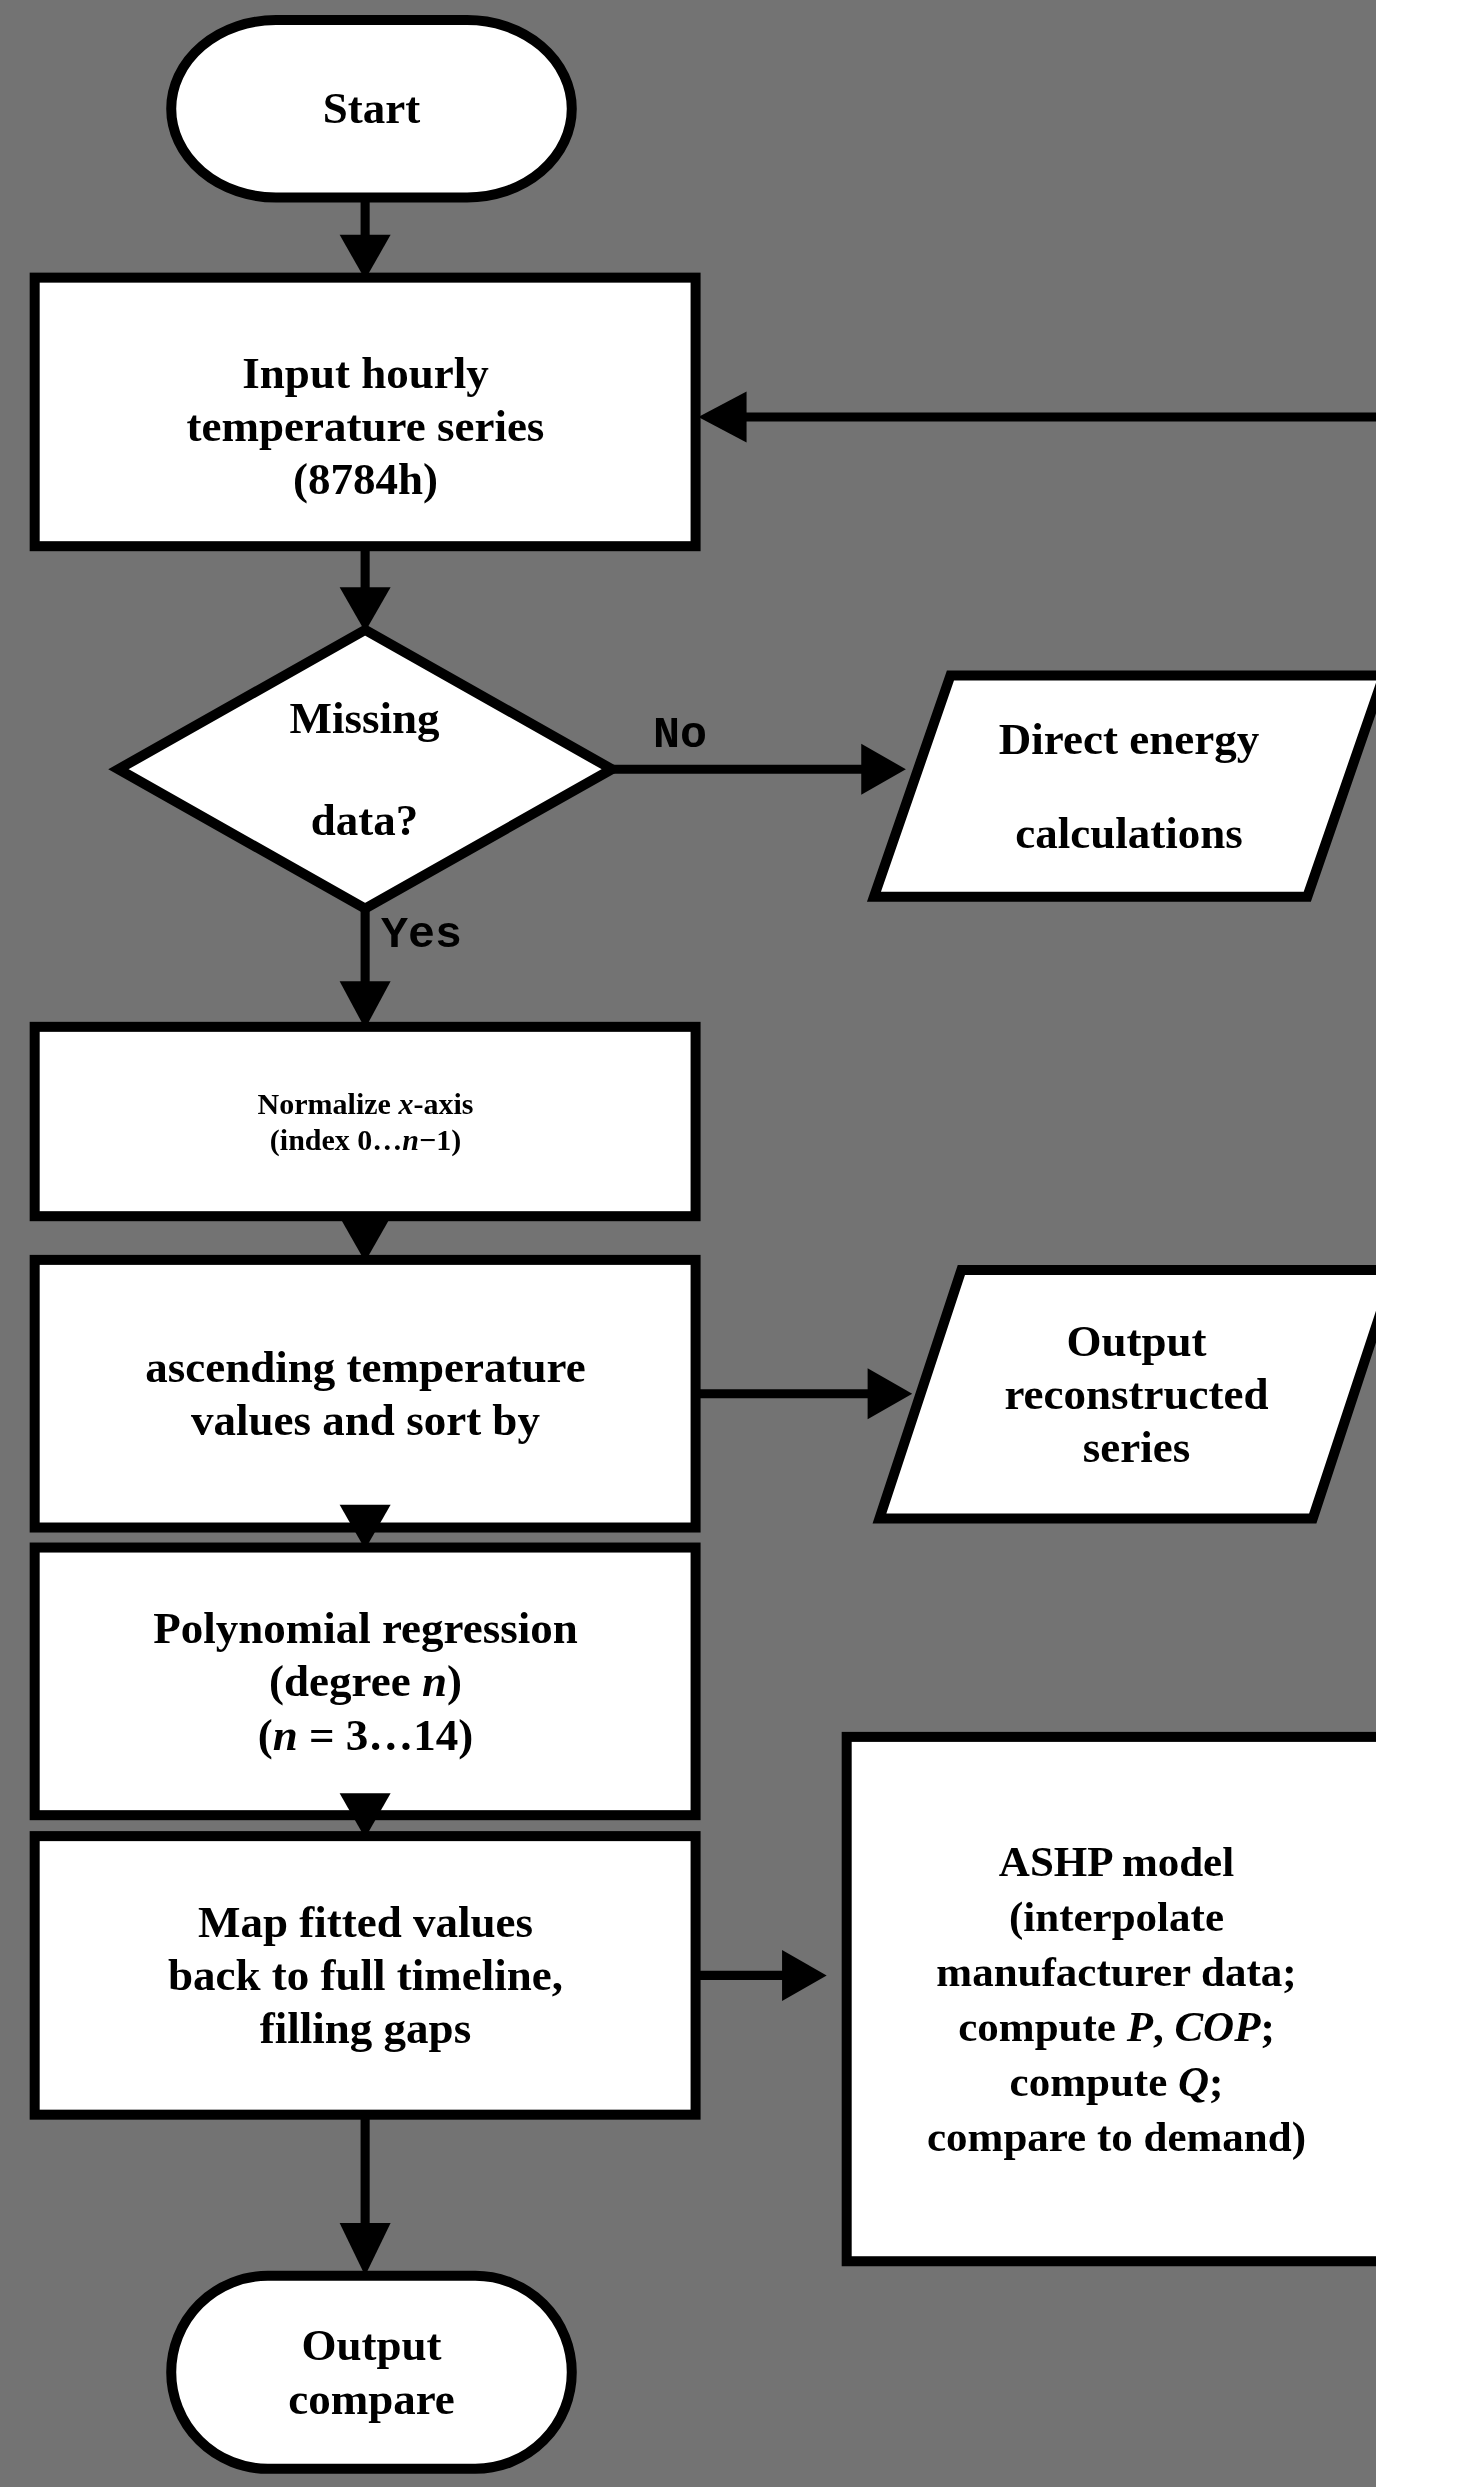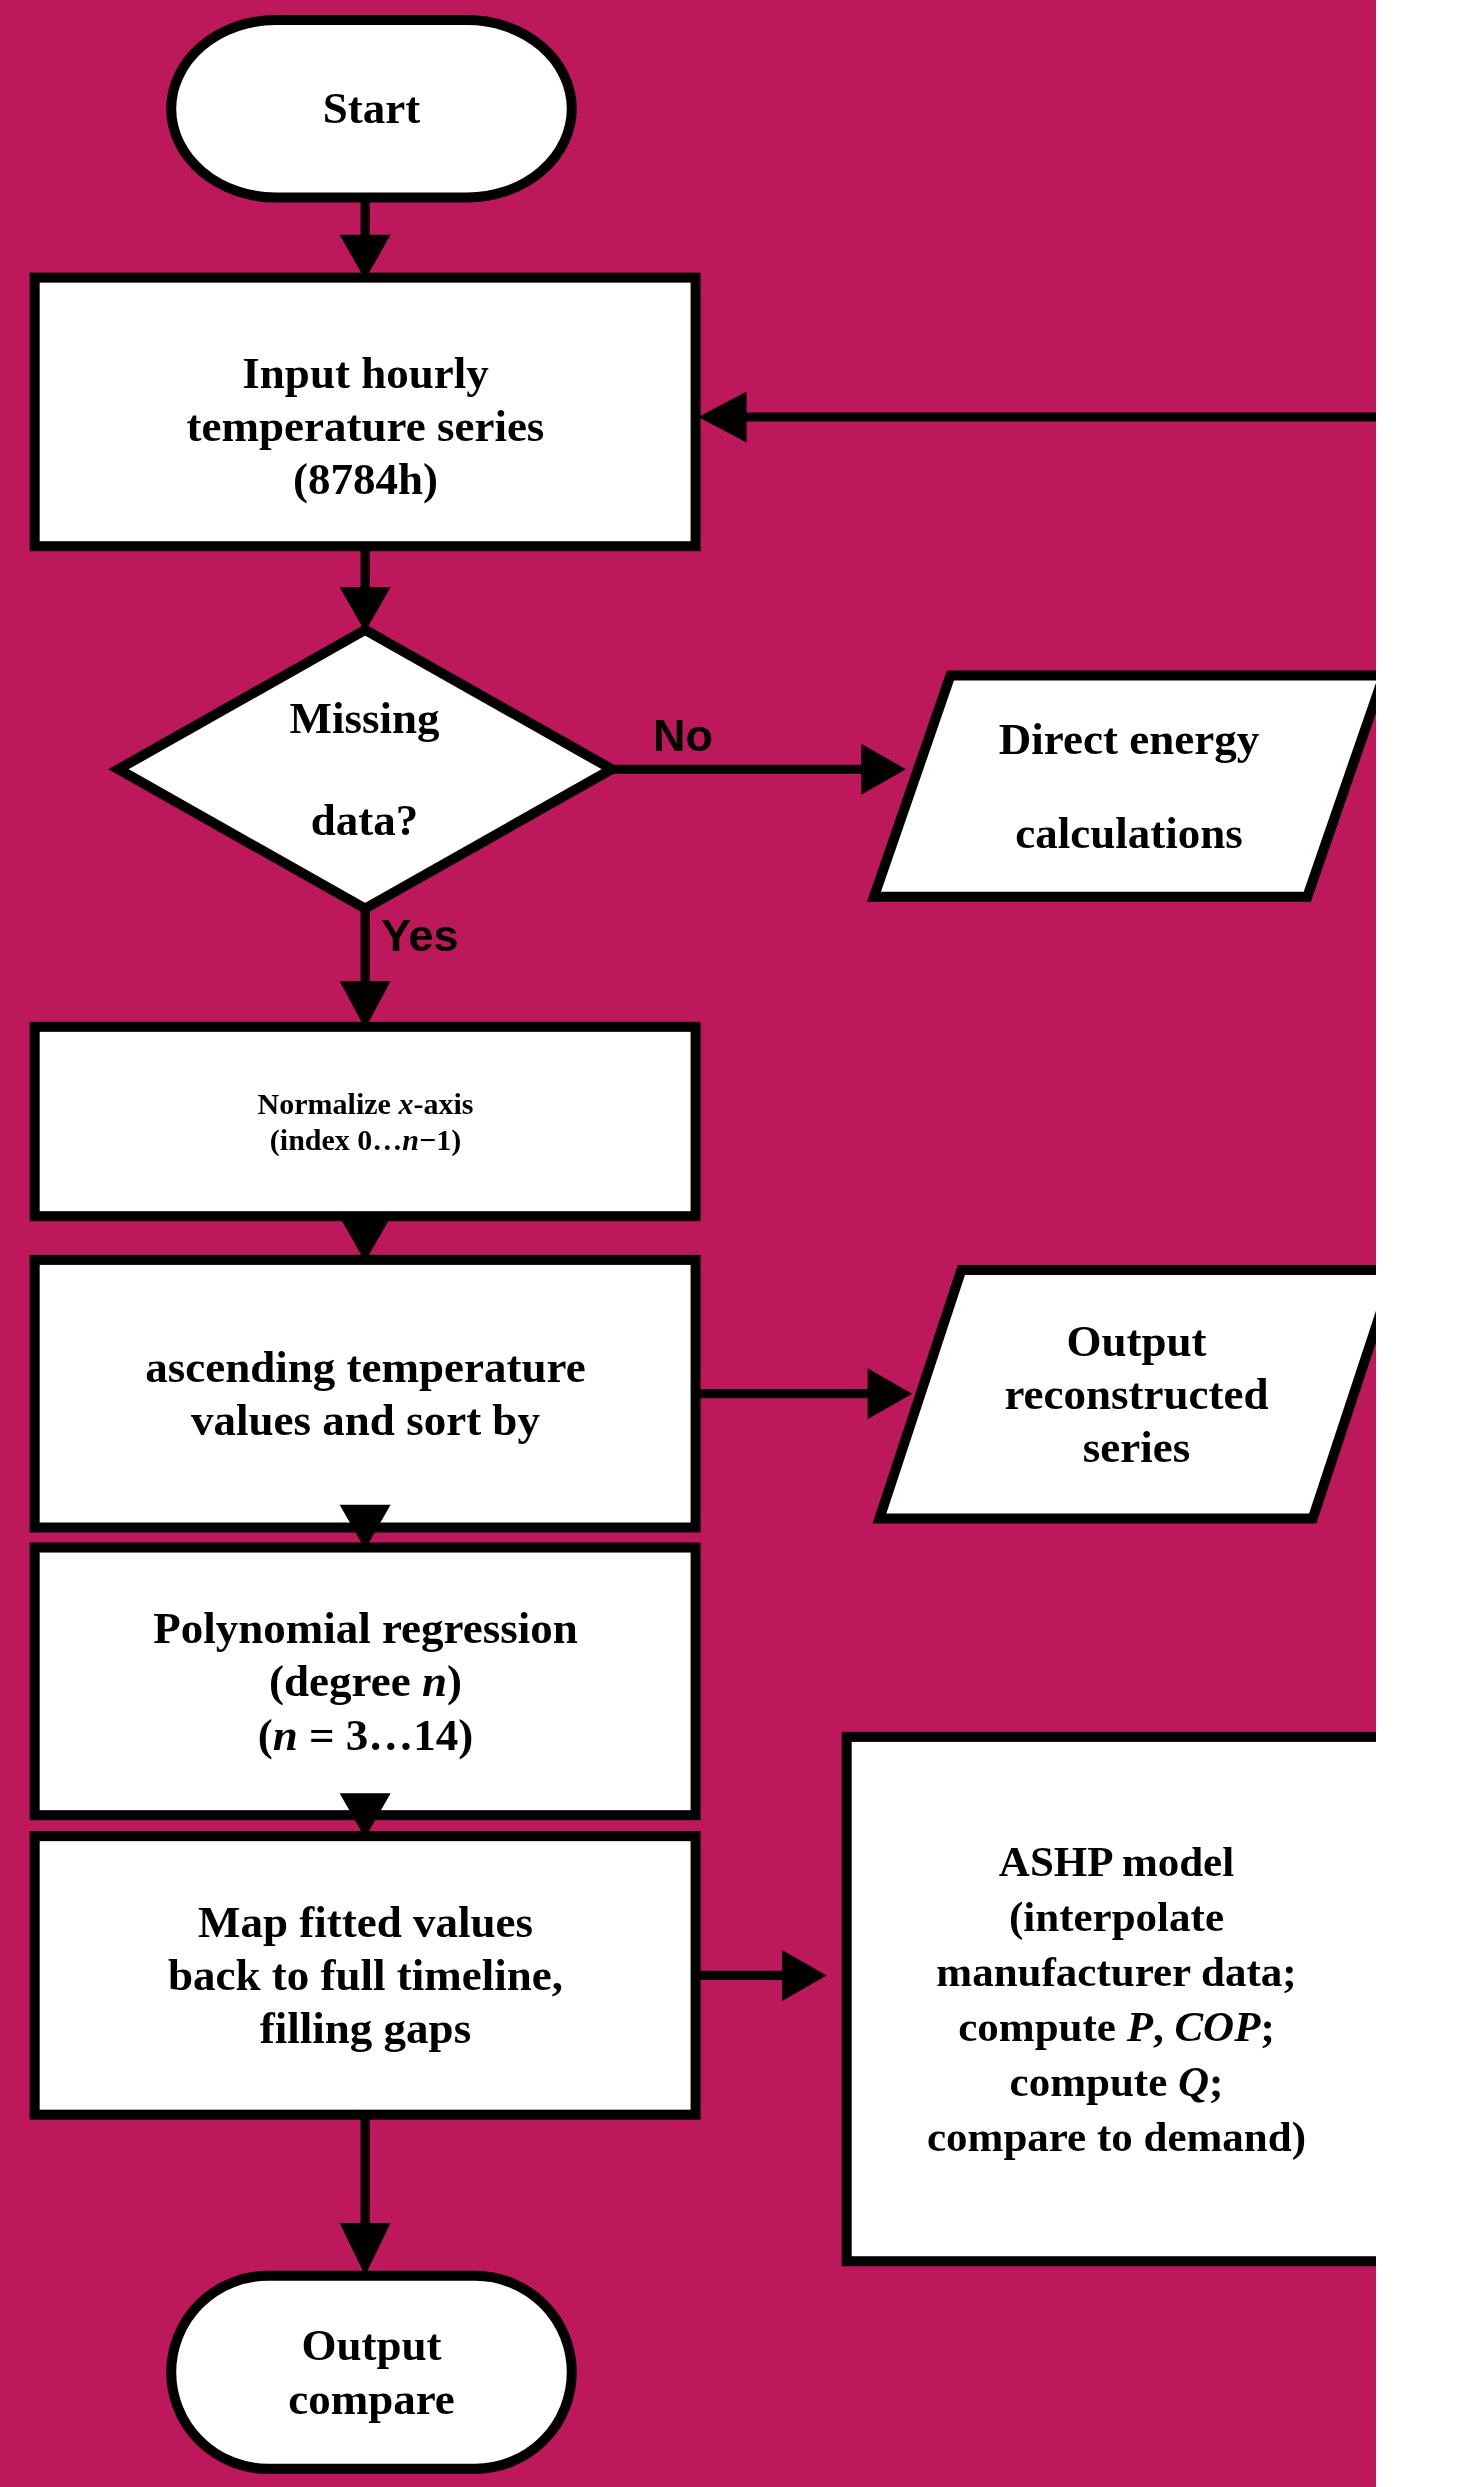--- a/index.html
+++ b/index.html
@@ -4,21 +4,21 @@
 <style>
   html, body {
     margin: 0;
     padding: 0;
     background: #ffffff;
   }
   #canvas {
     position: relative;
     width: 1376px;
     height: 2487px;
-    background: #be185d;
+    background: #737373;
     overflow: hidden;
     font-family: "Liberation Serif", "DejaVu Serif", serif;
   }
   svg.flow {
     position: absolute;
     top: 0;
     left: 0;
     width: 1484px;
     height: 2487px;
   }
@@ -51,21 +51,21 @@
     font-weight: 700;
     line-height: 1.18;
     pointer-events: none;
     white-space: nowrap;
   }
   .node-text .ln { display: block; }
   .node-text em { font-style: italic; }
   .edge-label {
     position: absolute;
     color: #000000;
-    font-family: Liberation Sans, sans-serif;
+    font-family: Liberation Mono, monospace;
     font-weight: 700;
     white-space: nowrap;
   }
 </style>
 </head>
 <body>
 
 <div id="canvas">
 
   <svg class="flow" viewBox="0 0 1630 2732">

